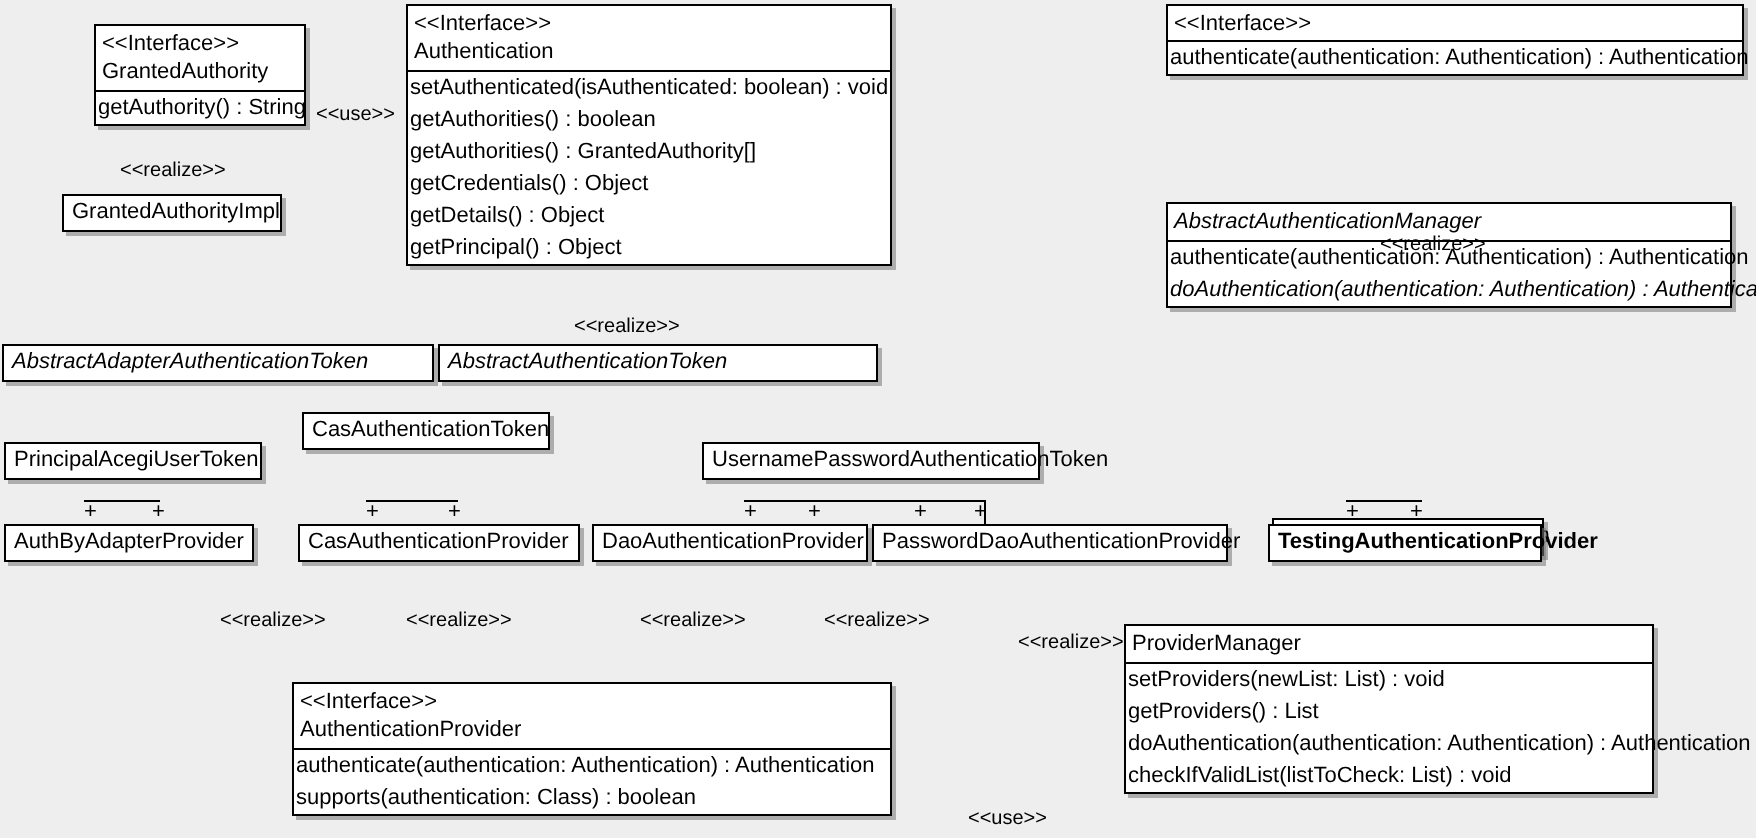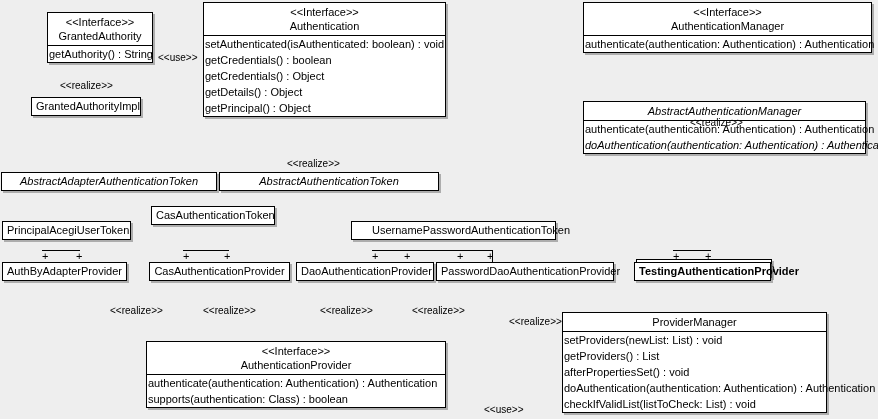--- a/index.html
+++ b/index.html
@@ -14,21 +14,20 @@
   
   .uml-box{
     position:absolute;
     background:#ffffff;
     border:1px solid #000000;
     box-shadow:2px 2px 0 rgba(120,120,120,.55);
     box-sizing:border-box;
     z-index:5;
   }
   .uml-head{
-    text-align:center;
     padding:2px 3px 1px 3px;
     line-height:13px;
     font-size:11px;
     white-space:nowrap;
     overflow:visible;
   }
   .stereo{display:block;font-size:11px;line-height:14px;}
   .cname{display:block;font-size:11px;line-height:15px;}
   .cname.abstract{font-style:italic;}
   .uml-sep{border-top:1px solid #000;height:0;font-size:0;line-height:0;}
@@ -161,31 +160,31 @@
   </div>
 
   <div class="uml-box" style="left:203px;top:2px;width:243px;">
     <div class="uml-head">
       <span class="stereo">&lt;&lt;Interface&gt;&gt;</span>
       <span class="cname">Authentication</span>
     </div>
     <div class="uml-sep"></div>
     <div class="uml-members">
       <div class="member">setAuthenticated(isAuthenticated: boolean) : void</div>
-      <div class="member">getCredentials() : boolean</div>
+      <div class="member">getAuthorities() : boolean</div>
+      <div class="member">getAuthorities() : GrantedAuthority[]</div>
       <div class="member">getCredentials() : Object</div>
       <div class="member">getDetails() : Object</div>
       <div class="member">getPrincipal() : Object</div>
     </div>
   </div>
 
   <div class="uml-box" style="left:583px;top:2px;width:289px;">
     <div class="uml-head">
       <span class="stereo">&lt;&lt;Interface&gt;&gt;</span>
-      <span class="cname">AuthenticationManager</span>
     </div>
     <div class="uml-sep"></div>
     <div class="uml-members">
       <div class="member">authenticate(authentication: Authentication) : Authentication</div>
     </div>
   </div>
 
   <div class="uml-box" style="left:583px;top:101px;width:283px;">
     <div class="uml-head">
       <span class="cname abstract">AbstractAuthenticationManager</span>
@@ -214,21 +213,21 @@
       <span class="cname">PrincipalAcegiUserToken</span>
     </div>
   </div>
 
   <div class="uml-box simple" style="left:151px;top:206px;width:124px;">
     <div class="uml-head">
       <span class="cname">CasAuthenticationToken</span>
     </div>
   </div>
 
-  <div class="uml-box simple" style="left:351px;top:221px;width:205px;padding-left:16px;">
+  <div class="uml-box simple" style="left:351px;top:221px;width:169px;">
     <div class="uml-head">
       <span class="cname">UsernamePasswordAuthenticationToken</span>
     </div>
   </div>
 
   <div class="uml-box simple" style="left:636px;top:221px;width:136px;margin-top:38px;">
     <div class="uml-head">
       <span class="cname">TestingAuthenticationToken</span>
     </div>
   </div>
@@ -276,21 +275,20 @@
   </div>
 
   <div class="uml-box" style="left:562px;top:312px;width:265px;">
     <div class="uml-head">
       <span class="cname">ProviderManager</span>
     </div>
     <div class="uml-sep"></div>
     <div class="uml-members">
       <div class="member">setProviders(newList: List) : void</div>
       <div class="member">getProviders() : List</div>
-      <div class="member">afterPropertiesSet() : void</div>
       <div class="member">doAuthentication(authentication: Authentication) : Authentication</div>
       <div class="member">checkIfValidList(listToCheck: List) : void</div>
     </div>
   </div>
 
   <div class="lbl" style="left:158px;top:52px;">&lt;&lt;use&gt;&gt;</div>
   <div class="lbl" style="left:60px;top:80px;">&lt;&lt;realize&gt;&gt;</div>
   <div class="lbl" style="left:287px;top:158px;">&lt;&lt;realize&gt;&gt;</div>
   <div class="lbl" style="left:690px;top:117px;">&lt;&lt;realize&gt;&gt;</div>
   <div class="lbl" style="left:110px;top:305px;">&lt;&lt;realize&gt;&gt;</div>

